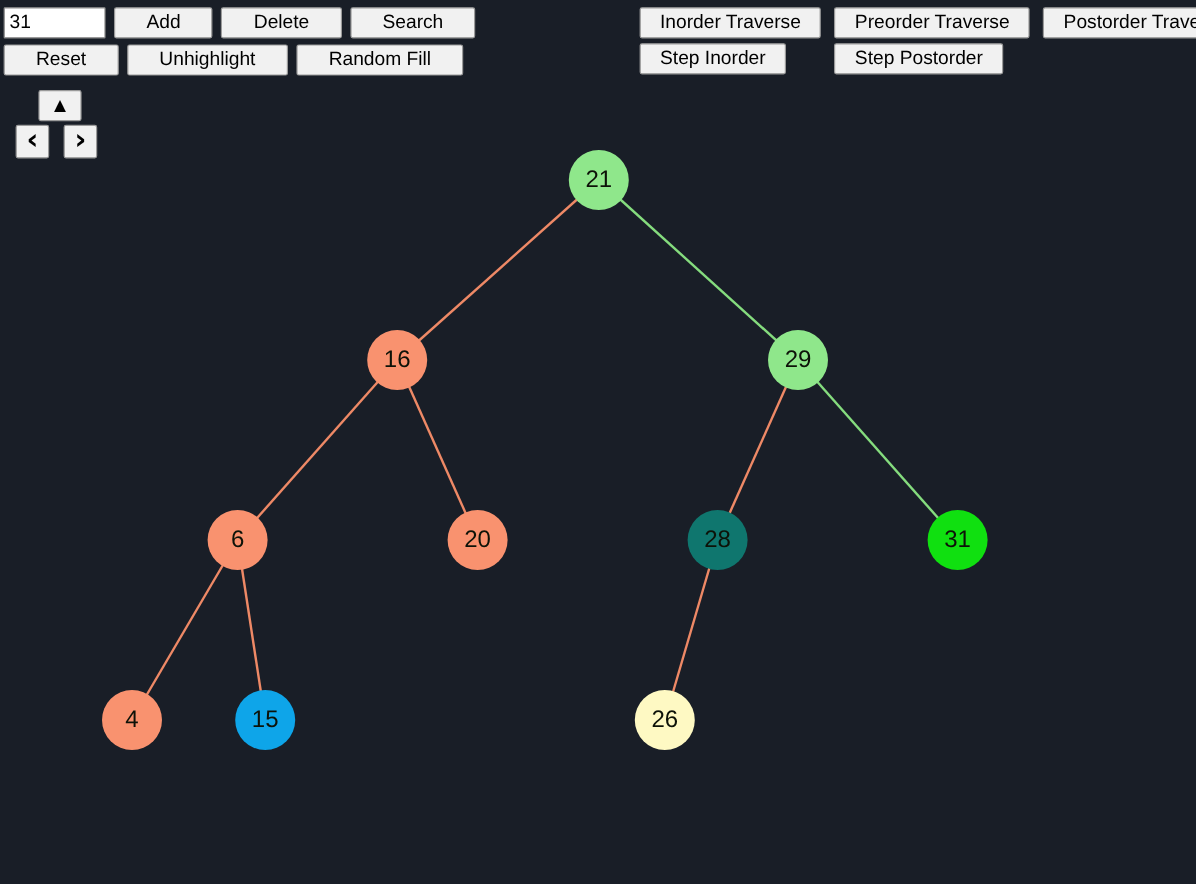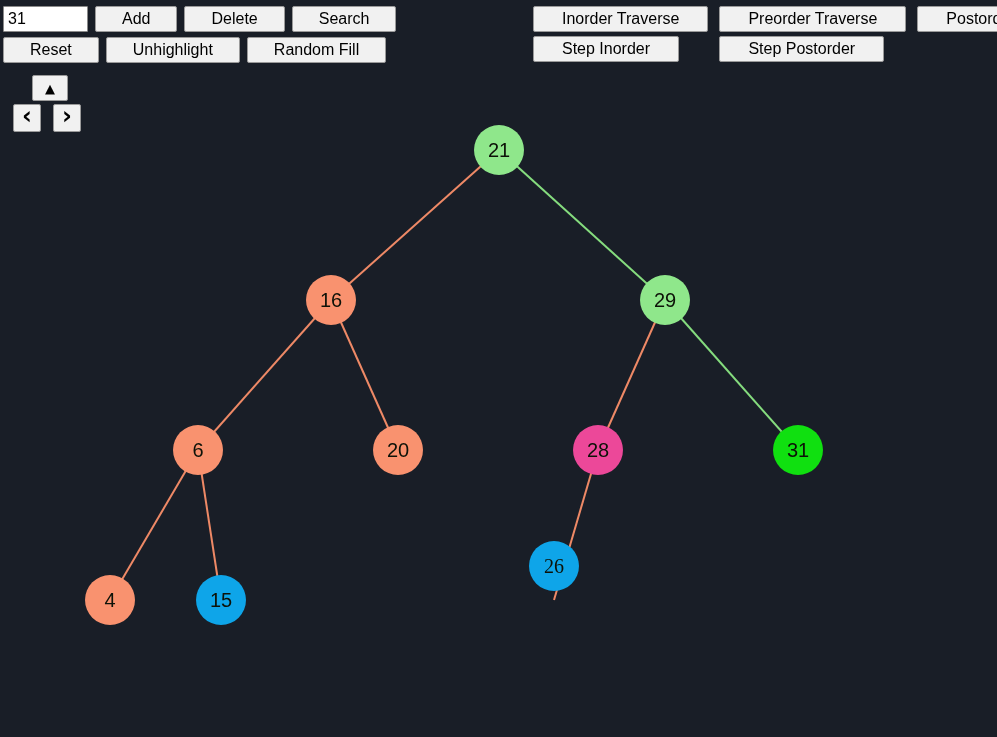--- a/index.html
+++ b/index.html
@@ -43,21 +43,21 @@
   }
 
   
   .traversal-grid {
     position: absolute; left: 533px; top: 6px;
     display: grid;
     grid-template-columns: auto auto auto;
     column-gap: 11px; row-gap: 4px;
     justify-items: start;
   }
-  .traversal-grid .btn { padding: 2px 28px; }
+  .traversal-grid .btn { padding: 2px 16px; }
 
   
   .pan-controls { position: absolute; left: 13px; top: 75px; width: 70px; height: 60px; }
   .pan-btn {
     position: absolute;
     background: #f1f1f1;
     border: 1px solid #9a9a9a;
     border-radius: 2px;
     color: #000;
     display: flex; align-items: center; justify-content: center;
@@ -95,25 +95,25 @@
       <line x1="198" y1="450" x2="110" y2="600" stroke="#ee8966" stroke-width="2"></line>
       <line x1="198" y1="450" x2="221" y2="600" stroke="#ee8966" stroke-width="2"></line>
       <line x1="598" y1="450" x2="554" y2="600" stroke="#ee8966" stroke-width="2"></line>
     </svg>
   <div id="nodes-layer">
       <div class="tree-node" style="left: 474px; top: 125px; background: rgb(143, 231, 139); color: rgb(13, 18, 8);">21</div>
       <div class="tree-node" style="left: 306px; top: 275px; background: rgb(249, 146, 111); color: rgb(13, 18, 8);">16</div>
       <div class="tree-node" style="left: 640px; top: 275px; background: rgb(143, 231, 139); color: rgb(13, 18, 8); text-align: right;">29</div>
       <div class="tree-node" style="left: 173px; top: 425px; background: rgb(249, 146, 111); color: rgb(13, 18, 8);">6</div>
       <div class="tree-node" style="left: 373px; top: 425px; background: rgb(249, 146, 111); color: rgb(13, 18, 8);">20</div>
-      <div class="tree-node" style="left: 573px; top: 425px; background: #ec4899; color: rgb(13, 18, 8);">28</div>
+      <div class="tree-node" style="left: 573px; top: 425px; background: #0f766e; color: rgb(13, 18, 8);">28</div>
       <div class="tree-node" style="left: 773px; top: 425px; background: rgb(16, 224, 16); color: rgb(13, 18, 8);">31</div>
       <div class="tree-node" style="left: 85px; top: 575px; background: rgb(249, 146, 111); color: rgb(13, 18, 8);">4</div>
       <div class="tree-node" style="left: 196px; top: 575px; background: #0ea5e9; color: rgb(13, 18, 8);">15</div>
-      <div class="tree-node" style="left: 529px; top: 541px; background: #0ea5e9; color: rgb(13, 18, 8); font-family: Liberation Serif, serif;">26</div>
+      <div class="tree-node" style="left: 529px; top: 575px; background: #fef9c3; color: rgb(13, 18, 8);">26</div>
     </div>
 </div>
 
 <div class="toolbar-left">
   <div class="toolbar-row">
     <input class="value-input" type="text" value="31" style="">
     <button class="btn">Add</button>
     <button class="btn">Delete</button>
     <button class="btn">Search</button>
   </div>

